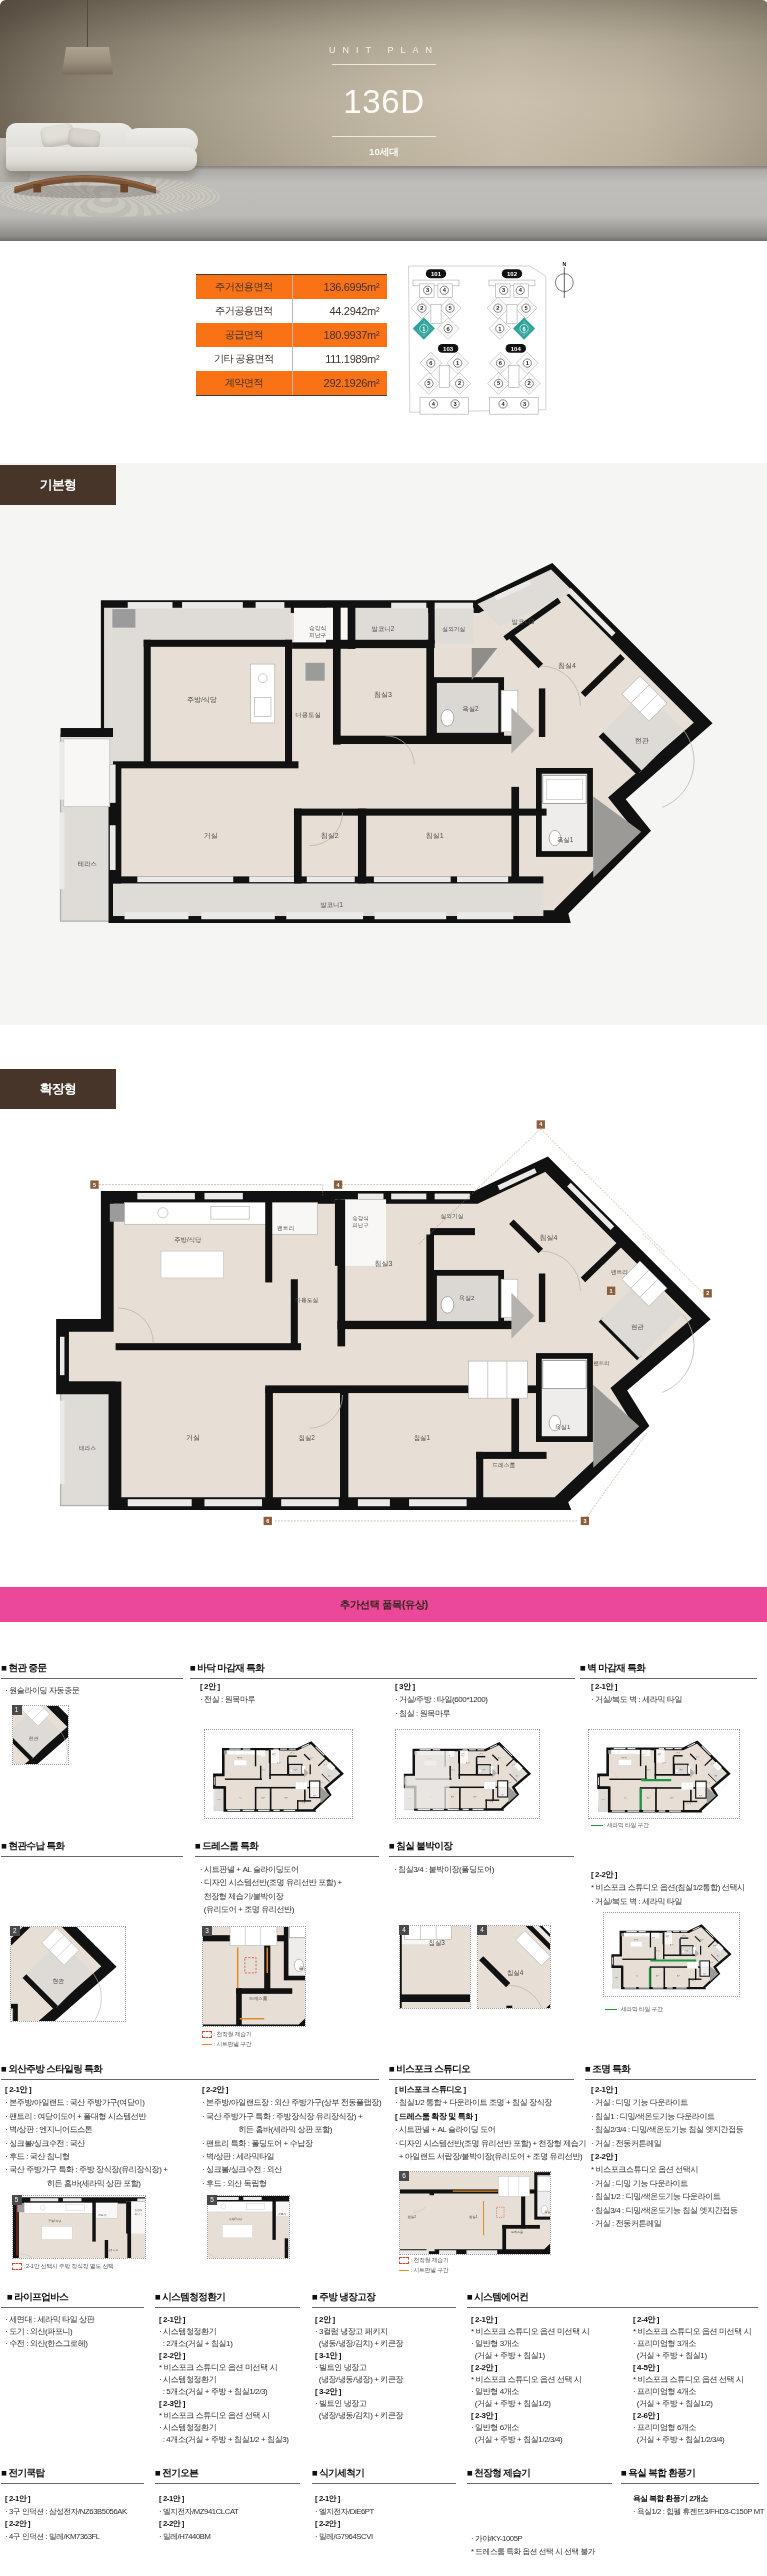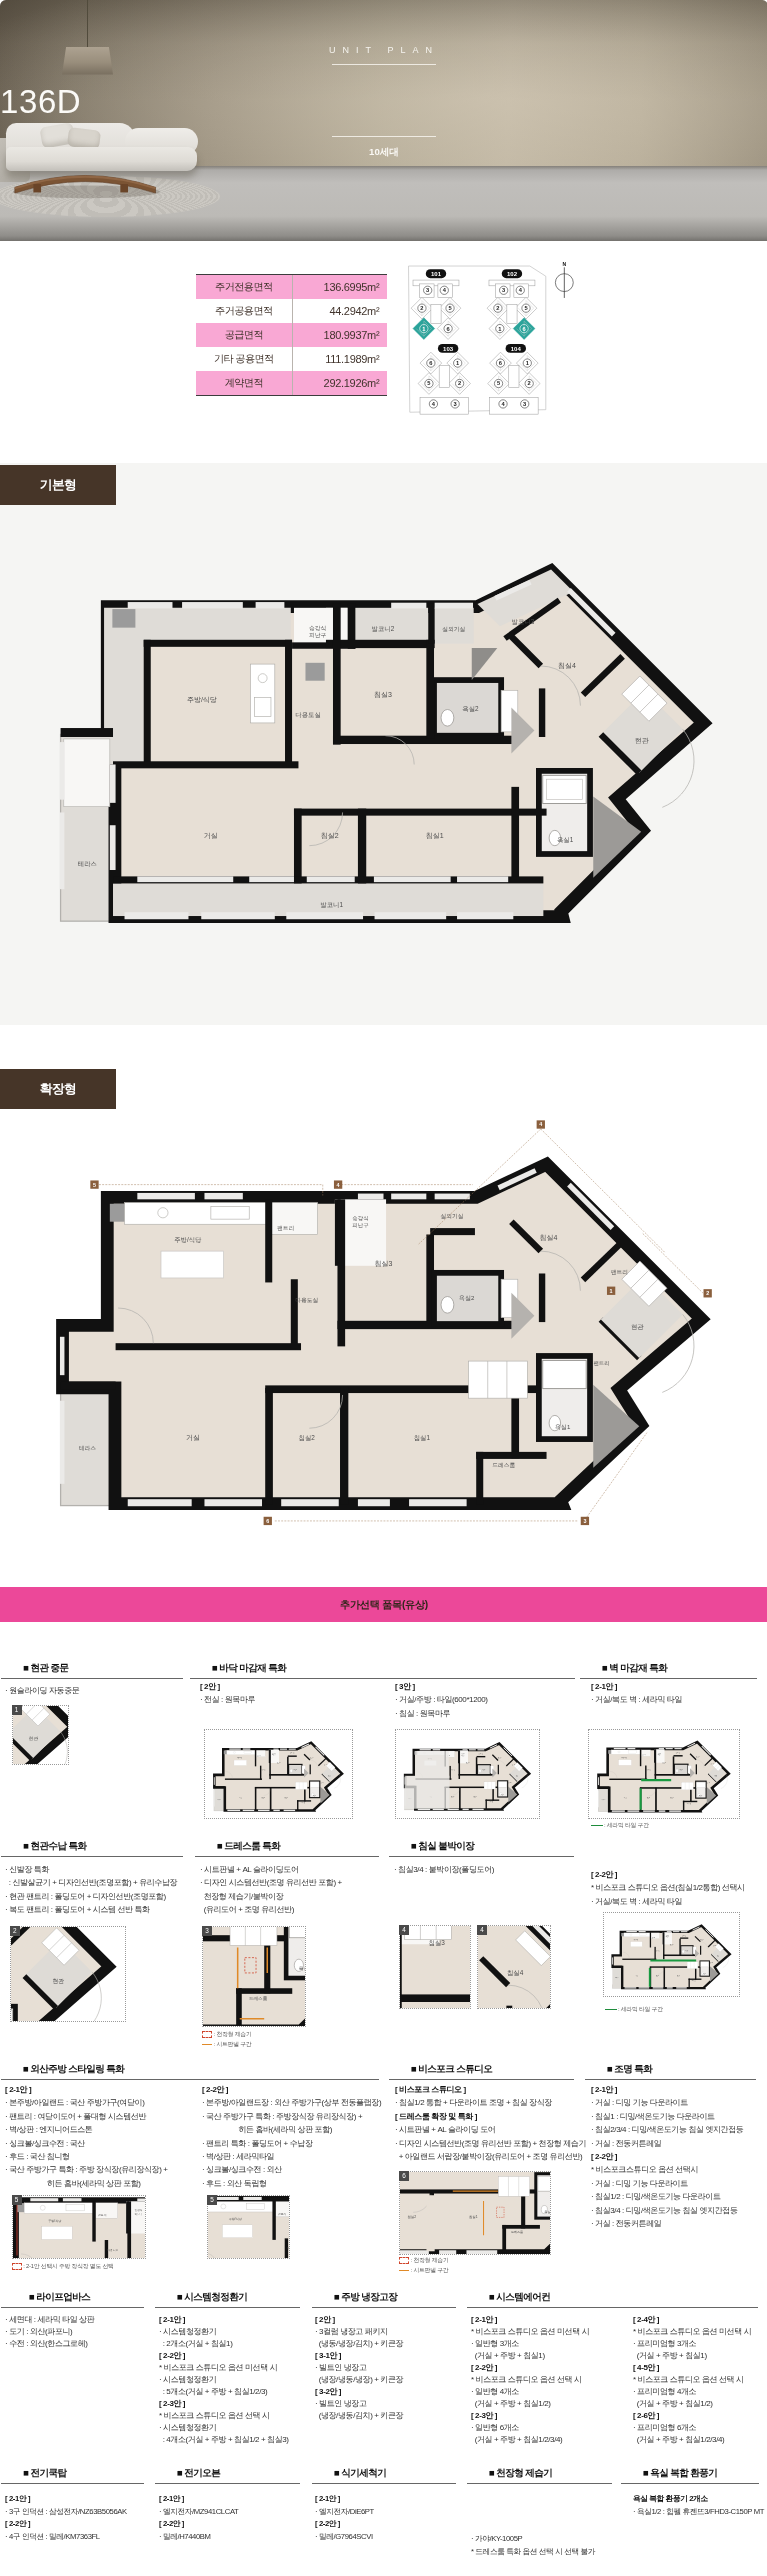--- a/index.html
+++ b/index.html
@@ -20,35 +20,35 @@
 .sofa-back{position:absolute;left:6.4px;top:123px;width:129px;height:32px;border-radius:10.2px 15.4px 2.6px 2.6px;background:linear-gradient(180deg,#eceae6 0%,#dfdcd6 100%);}
 .sofa-chaise{position:absolute;left:125px;top:128px;width:73px;height:27px;border-radius:13.4px;background:linear-gradient(180deg,#efede9,#dddad4);}
 .cu1{position:absolute;left:41px;top:125px;width:33px;height:20.5px;border-radius:5.8px;background:#e2dfd9;transform:rotate(-10deg);box-shadow:inset 0 -3.8px 5.1px rgba(120,112,100,.3);}
 .cu2{position:absolute;left:68px;top:129px;width:32px;height:19px;border-radius:5.8px;background:#d8d4cc;transform:rotate(7deg);box-shadow:inset 0 -3.8px 5.1px rgba(120,112,100,.3);}
 .sofa-seat{position:absolute;left:6.4px;top:147px;width:191px;height:24px;border-radius:5.1px 9px 10.2px 5.1px;background:linear-gradient(180deg,#eae8e3 0%,#dedbd5 60%,#c3c0ba 100%);box-shadow:0 6.4px 7.7px rgba(84,76,64,.35);}
 .throw{position:absolute;left:-5.1px;top:138px;width:35px;height:44px;border-radius:3.8px 16.6px 5.1px 5.1px;background:linear-gradient(135deg,#c4c0b8,#a8a49c);}
 .lamp-cord{position:absolute;left:87px;top:0;width:1.3px;height:49px;background:#514b3c;}
 .lamp{position:absolute;left:62px;top:47px;width:51px;height:27.5px;background:linear-gradient(180deg,#ada291 0%,#998e7c 55%,#786e5f 100%);clip-path:polygon(8% 0,92% 0,100% 100%,0 100%);}
 .ht-up{position:absolute;left:0;top:45px;width:768px;text-align:center;font-size:9px;letter-spacing:7px;color:#f6f4ef;}
 .ht-line1{position:absolute;left:332px;top:64px;width:104px;height:0.6px;background:rgba(250,248,243,.8);}
-.ht-num{position:absolute;left:0;top:84px;width:768px;font-size:33px;font-weight:400;color:#fbfaf7;letter-spacing:0.6px;line-height:36px;}
+.ht-num{position:absolute;left:0;top:84px;width:768px;text-align:center;font-size:33px;font-weight:400;color:#fbfaf7;letter-spacing:0.6px;line-height:36px;}
 .ht-line2{position:absolute;left:332px;top:136px;width:104px;height:0.6px;background:rgba(250,248,243,.8);}
 .ht-sub{position:absolute;left:0;top:146px;width:768px;text-align:center;font-size:9.6px;font-weight:700;color:#faf8f4;}
 .itable{position:absolute;left:196px;top:274px;width:191px;border-top:1.3px solid #3c3c3c;border-bottom:1.3px solid #3c3c3c;font-size:10.2px;color:#40332b;}
 .itable .row{display:flex;height:24px;line-height:24px;}
-.itable .row.odd{background:#f9a8d4;}
+.itable .row.odd{background:#f97316;}
 .itable .lab{width:96px;text-align:center;border-right:0.6px solid #b9b4ae;letter-spacing:-0.6px;}
 .itable .val{width:87px;text-align:right;padding-right:7.7px;font-size:11px;letter-spacing:-0.3px;}
 .seclab{position:absolute;left:0;width:116px;height:40px;background:#463528;color:#fff;
  font-size:12.8px;font-weight:700;text-align:center;line-height:40px;letter-spacing:-0.6px;}
 .graysec{position:absolute;left:0;top:463px;width:768px;height:562px;background:#f5f5f3;}
 .band{position:absolute;left:0;top:1587px;width:768px;height:35px;background:#ec4899;
  text-align:center;line-height:35px;font-size:10.2px;font-weight:700;color:#33261c;letter-spacing:-0.3px;}
 .opt{position:absolute;font-size:8px;color:#2e2e2e;letter-spacing:-0.4px;line-height:13.4px;white-space:nowrap;}
-.ohead{position:absolute;font-size:9.6px;font-weight:700;color:#111;letter-spacing:-0.6px;white-space:nowrap;padding-left:22px;}
+.ohead{position:absolute;font-size:9.6px;font-weight:700;color:#111;letter-spacing:-0.6px;white-space:nowrap;}
 .oline{position:absolute;height:0.6px;background:#666;}
 .okey{font-weight:700;color:#111;}
 .thumb{position:absolute;border:0.6px dotted #9a9a9a;background:#fff;}
 .tbadge{position:absolute;width:10.2px;height:10.2px;background:#4a4a4a;color:#fff;font-size:6.4px;text-align:center;line-height:10.2px;z-index:5;}
 .leg{position:absolute;font-size:5.8px;color:#555;letter-spacing:-0.2px;white-space:nowrap;}
 </style>
 </head>
 <body>
 <div id="page">
   <div class="hero">
@@ -435,21 +435,20 @@
         <use href="#p2"></use>
         <path d="M421 2175 V2340 M425 2112 H655" stroke="#189a40" stroke-width="16" fill="none"></path>
       </svg></div>
     <div class="leg" style="left:591px;top:1821px;"><span style="display:inline-block;width:11.5px;height:1.9px;background:#1e8c3c;vertical-align:middle;"></span> : 세라믹 타일 구간</div>
     <div class="ohead" style="left:1.3px;top:1840px;">■ 현관수납 특화</div>
     <div class="oline" style="left:1.3px;top:1856px;width:182px;"></div>
     <div class="ohead" style="left:195px;top:1840px;">■ 드레스룸 특화</div>
     <div class="oline" style="left:195px;top:1856px;width:184px;"></div>
     <div class="ohead" style="left:389px;top:1840px;">■ 침실 붙박이장</div>
     <div class="oline" style="left:389px;top:1856px;width:185px;"></div>
-    <div class="opt" style="left:5.1px;top:1863px;line-height:13.4px;font-size:8px;">· 신발장 특화<br>&nbsp;&nbsp;: 신발살균기 + 디자인선반(조명포함) + 유리수납장<br>· 현관 팬트리 : 폴딩도어 + 디자인선반(조명포함)<br>· 복도 팬트리 : 폴딩도어 + 시스템 선반 특화</div>
     <div class="thumb" style="left:9.6px;top:1926px;width:114px;height:94px;"><svg width="114" height="94" viewBox="915 1055 215 178" preserveAspectRatio="xMidYMid meet">
         <use href="#p1"></use>
       </svg></div>
     <div class="tbadge" style="left:9.6px;top:1926px;">2</div>
     <div class="opt" style="left:200px;top:1863px;line-height:13.4px;font-size:8px;">· 시트판넬 + AL 슬라이딩도어<br>· 디자인 시스템선반(조명 유리선반 포함) +<br>&nbsp;&nbsp;천장형 제습기/붙박이장<br>&nbsp;&nbsp;(유리도어 + 조명 유리선반)</div>
     <div class="thumb" style="left:202px;top:1926px;width:102px;height:99px;"><svg width="102" height="99" viewBox="680 2150 200 194" preserveAspectRatio="xMidYMid meet">
         <use href="#p2"></use>
         <path d="M748 2190 V2270 M752 2330 H800 M806 2190 V2240" stroke="#e08a28" stroke-width="3" fill="none"></path>
         <rect x="762" y="2210" width="22" height="30" fill="none" stroke="#d0452c" stroke-width="1.5" stroke-dasharray="4 3"></rect>
       </svg></div>

